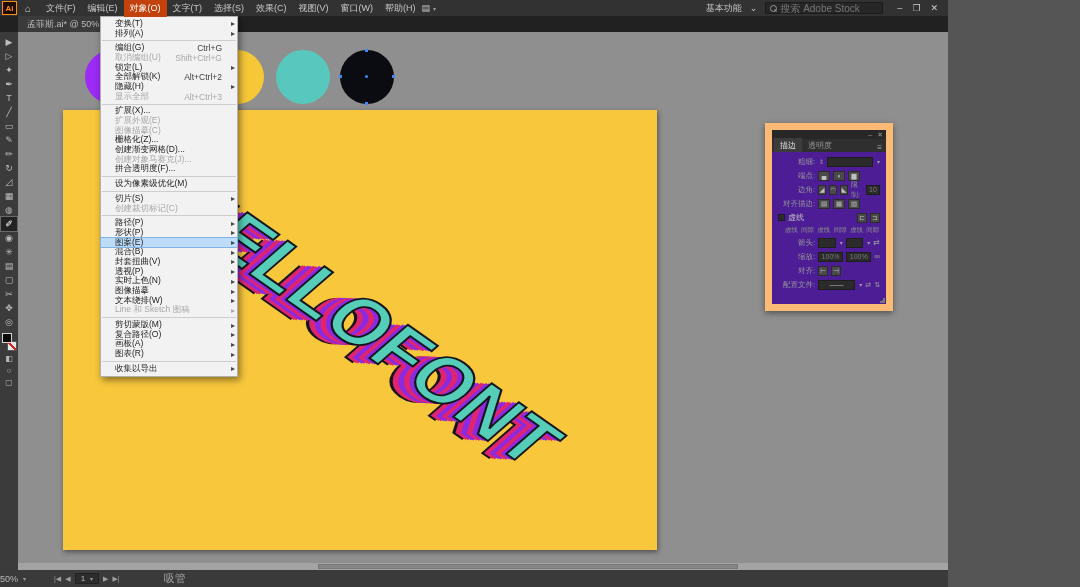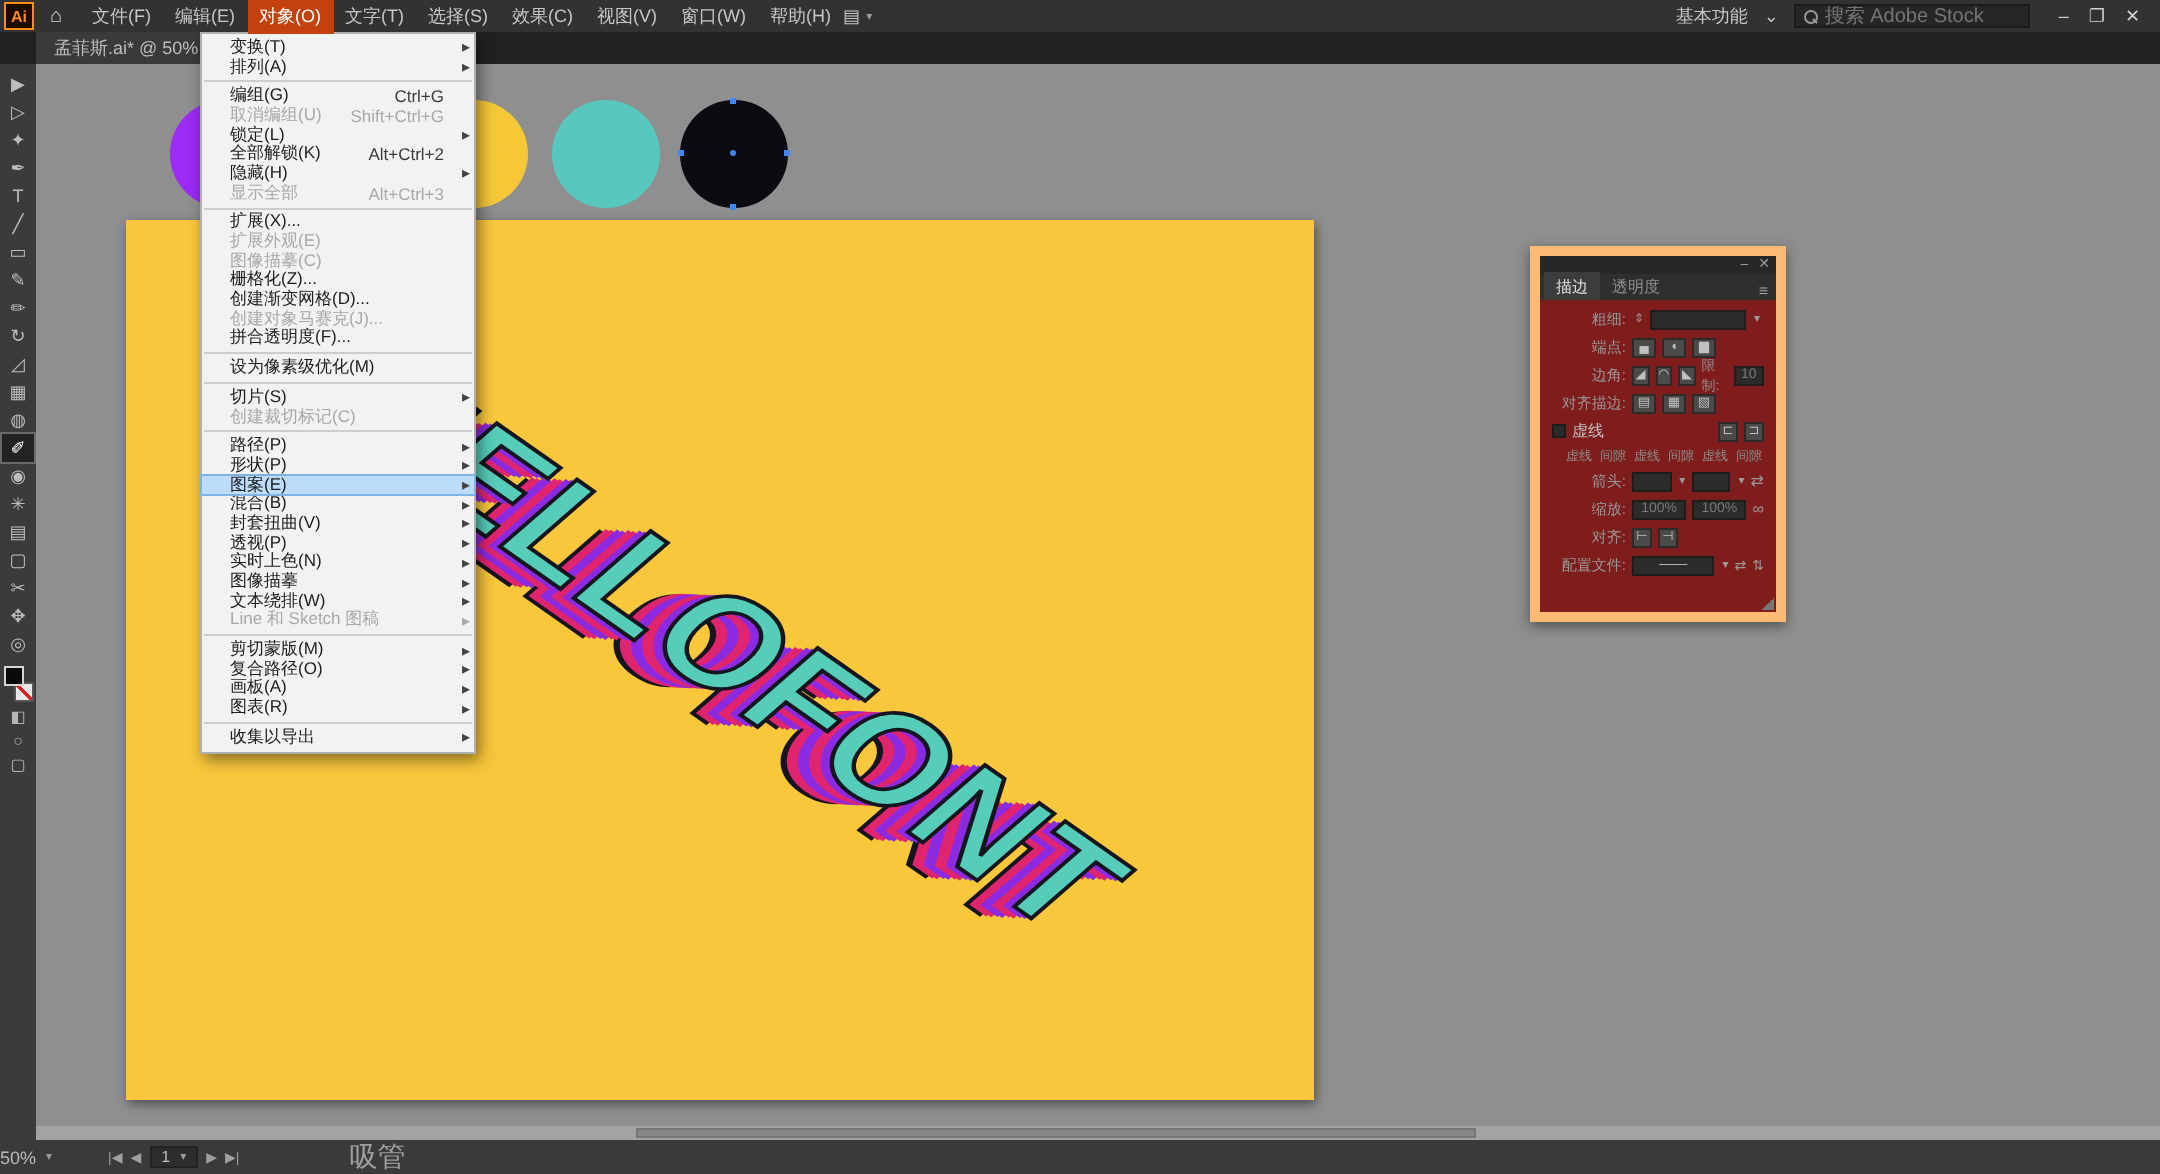--- a/index.html
+++ b/index.html
@@ -1,18 +1,18 @@
 <!DOCTYPE html>
 <html style="--pasteboard-gray: #8F8F8F; --dark-ui: #323232; --accent-orange: #FF8A1E; --artboard-yellow: #F8C73C; --menu-bg: #F2F2F2; --menu-highlight: #BCDCF9; --menu-highlight-border: #7FB2E5; --iso-teal: #56CDB8; --iso-purple: #8A2BE2; --iso-magenta: #E0246E; --circle-purple: #9B2BF5; --circle-yellow: #F6C838; --circle-teal: #58C8BE; --circle-black: #0B0B12; --anchor-blue: #3E87F8;"><head>
 <meta charset="utf-8">
 <style>
   * { box-sizing: border-box; margin: 0; padding: 0; }
   html,body { width:1080px; height:587px; overflow:hidden; background:#555;
               font-family:"Liberation Sans","DejaVu Sans",sans-serif; }
-  #app { position:relative; width:1080px; height:587px; background:var(--pasteboard-gray); }
+  #app { position:relative; width:948px; height:587px; background:var(--pasteboard-gray); }
 
   
   #titlebar { position:absolute; top:0; left:0; right:0; height:16px; background:var(--dark-ui);
               display:flex; align-items:center; color:#c6c6c6; font-size:9px; z-index:70; }
   .ai-logo { width:15px; height:14px; margin:1px 4px 1px 2px; background:#1d0b00; color:var(--accent-orange);
              border:1px solid var(--accent-orange); font-weight:bold; font-size:8px;
              display:flex; align-items:center; justify-content:center; }
   .home-ico { color:#d0d0d0; font-size:10px; margin:0 9px 0 4px; }
   .menus { display:flex; }
   .menu { padding:2px 6px; cursor:default; }
@@ -86,21 +86,21 @@
   .mi-fill { flex:1; }
   .mi-short { color:#3c3c3c; padding-right:6px; }
   .mi-arrow { width:7px; text-align:right; color:#444; font-size:8px; }
   .mi.disabled, .mi.disabled .mi-short, .mi.disabled .mi-arrow { color:#a8a8a8; }
   .mi.hl { background:var(--menu-highlight); outline:1px solid var(--menu-highlight-border); }
   .mi.sep { height:1px; background:#cdcdcd; margin:2px 1px; padding:0; }
   #pattern-submenu .mi { height:11px; }
 
   
   #stroke-panel { position:absolute; left:765px; top:123px; width:128px; height:188px; z-index:40;
-                  background:#7f1d1d; border:5px solid #fdba74; box-shadow:0 2px 6px rgba(0,0,0,.45);
+                  background:#4c1d95; border:7px solid #fdba74; box-shadow:0 2px 6px rgba(0,0,0,.45);
                   font-size:8px; color:#cfcfcf; }
   .panel-titlebar { height:9px; background:#272727; display:flex; justify-content:flex-end; align-items:center;
                     gap:5px; padding:0 3px; color:#9a9a9a; font-size:7px; line-height:9px; }
   .panel-tabs { height:13px; background:#2f2f2f; display:flex; align-items:flex-end; padding-left:2px; }
   .ptab { padding:2px 6px 1px; color:#8f8f8f; font-size:8px; }
   .ptab.active { background:#3c3c3c; color:#e0e0e0; }
   .panel-menu { margin-left:auto; padding-right:4px; color:#aaa; }
   .panel-body { padding:4px 6px 2px; display:flex; flex-direction:column; gap:3px; }
   .prow { display:flex; align-items:center; gap:3px; height:11px; }
   .plabel { width:37px; text-align:right; color:#989898; flex-shrink:0; font-size:7.5px; }
@@ -117,21 +117,21 @@
   .grip { position:absolute; right:1px; bottom:1px; width:6px; height:6px;
           background:linear-gradient(135deg, transparent 50%, #777 50%); }
 
   
   #statusbar { position:absolute; left:0; right:0; bottom:0; height:17px; background:#3a3a3a; z-index:20;
                display:flex; align-items:center; color:#b9b9b9; font-size:9px; }
   .sb-zoom { display:flex; align-items:center; gap:4px; }
   .sb-nav { display:flex; align-items:center; gap:4px; margin-left:28px; font-size:7px; color:#9f9f9f; }
   .sb-nav .abfield { background:#2d2d2d; border:1px solid #222; color:#bdbdbd; font-size:8px; padding:0 5px; height:11px;
                      display:flex; align-items:center; gap:4px; }
-  .sb-tool { margin-left:55px; color:#9f9f9f; font-size:14px; }
+  .sb-tool { margin-left:44px; color:#9f9f9f; font-size:11px; }
 </style>
 </head>
 <body>
 
 <div id="app">
 
   <div id="titlebar">
     <div class="ai-logo">Ai</div>
     <div class="home-ico">⌂</div>
     <div class="menus">

